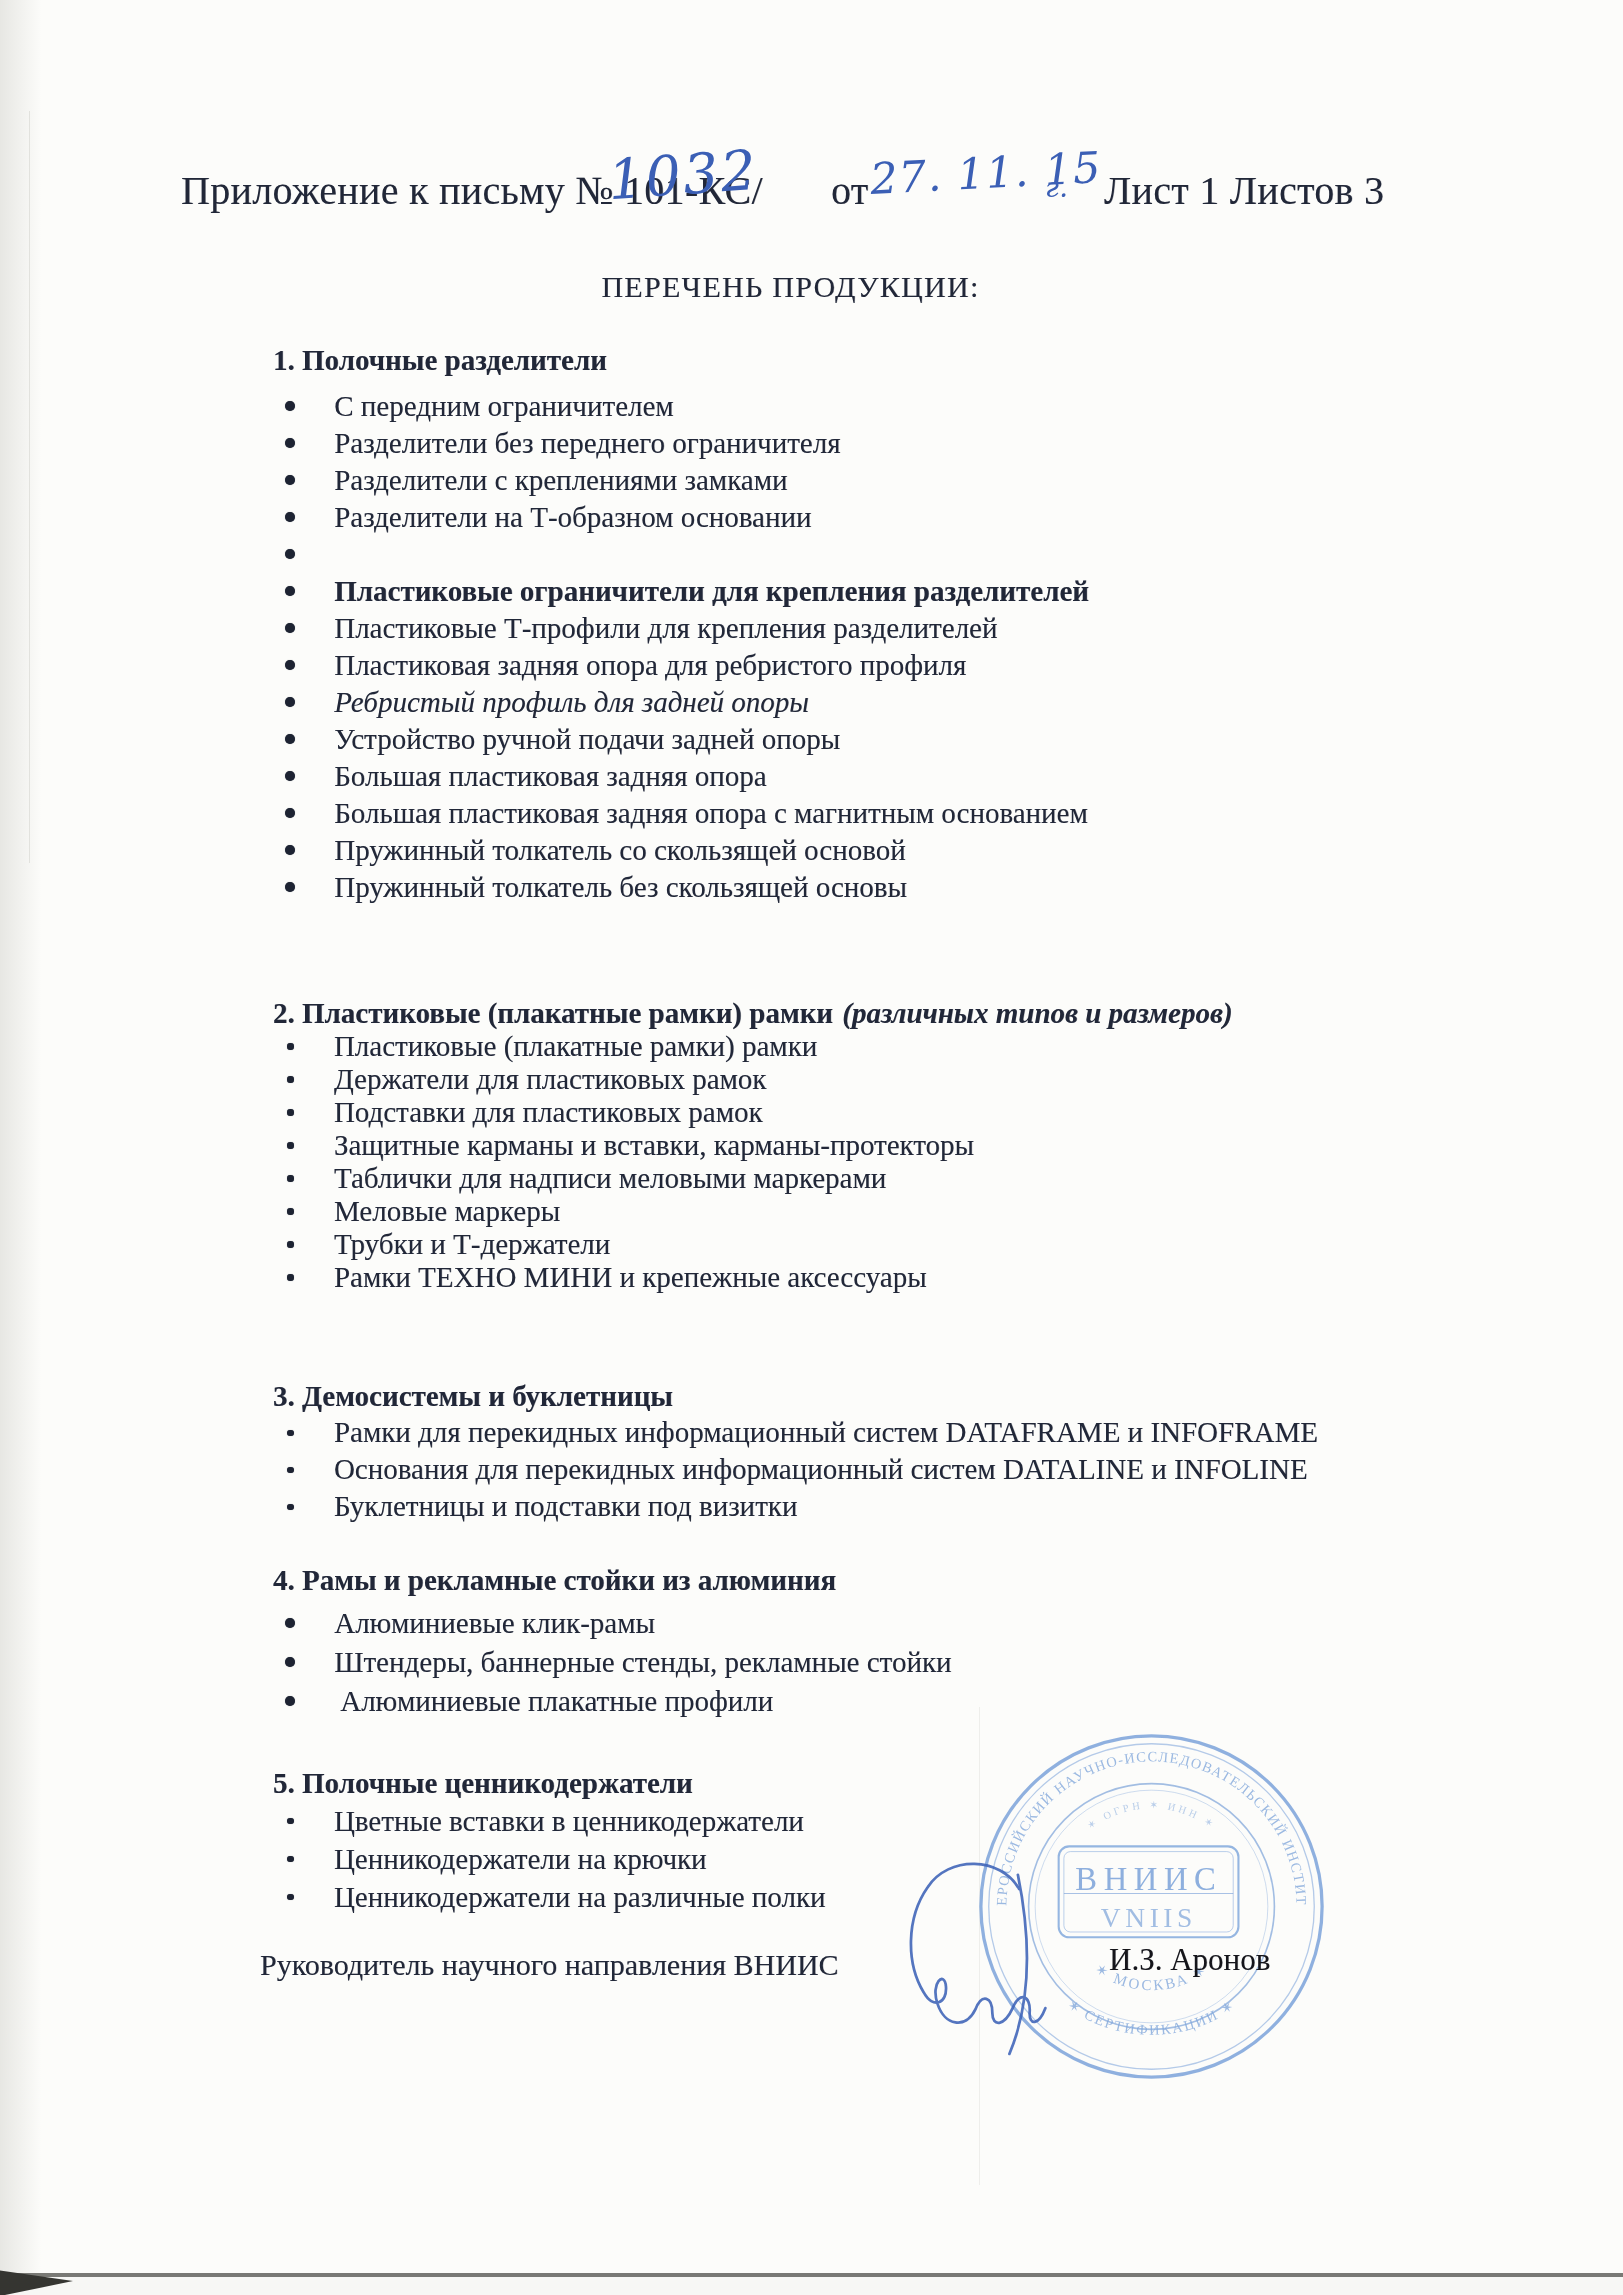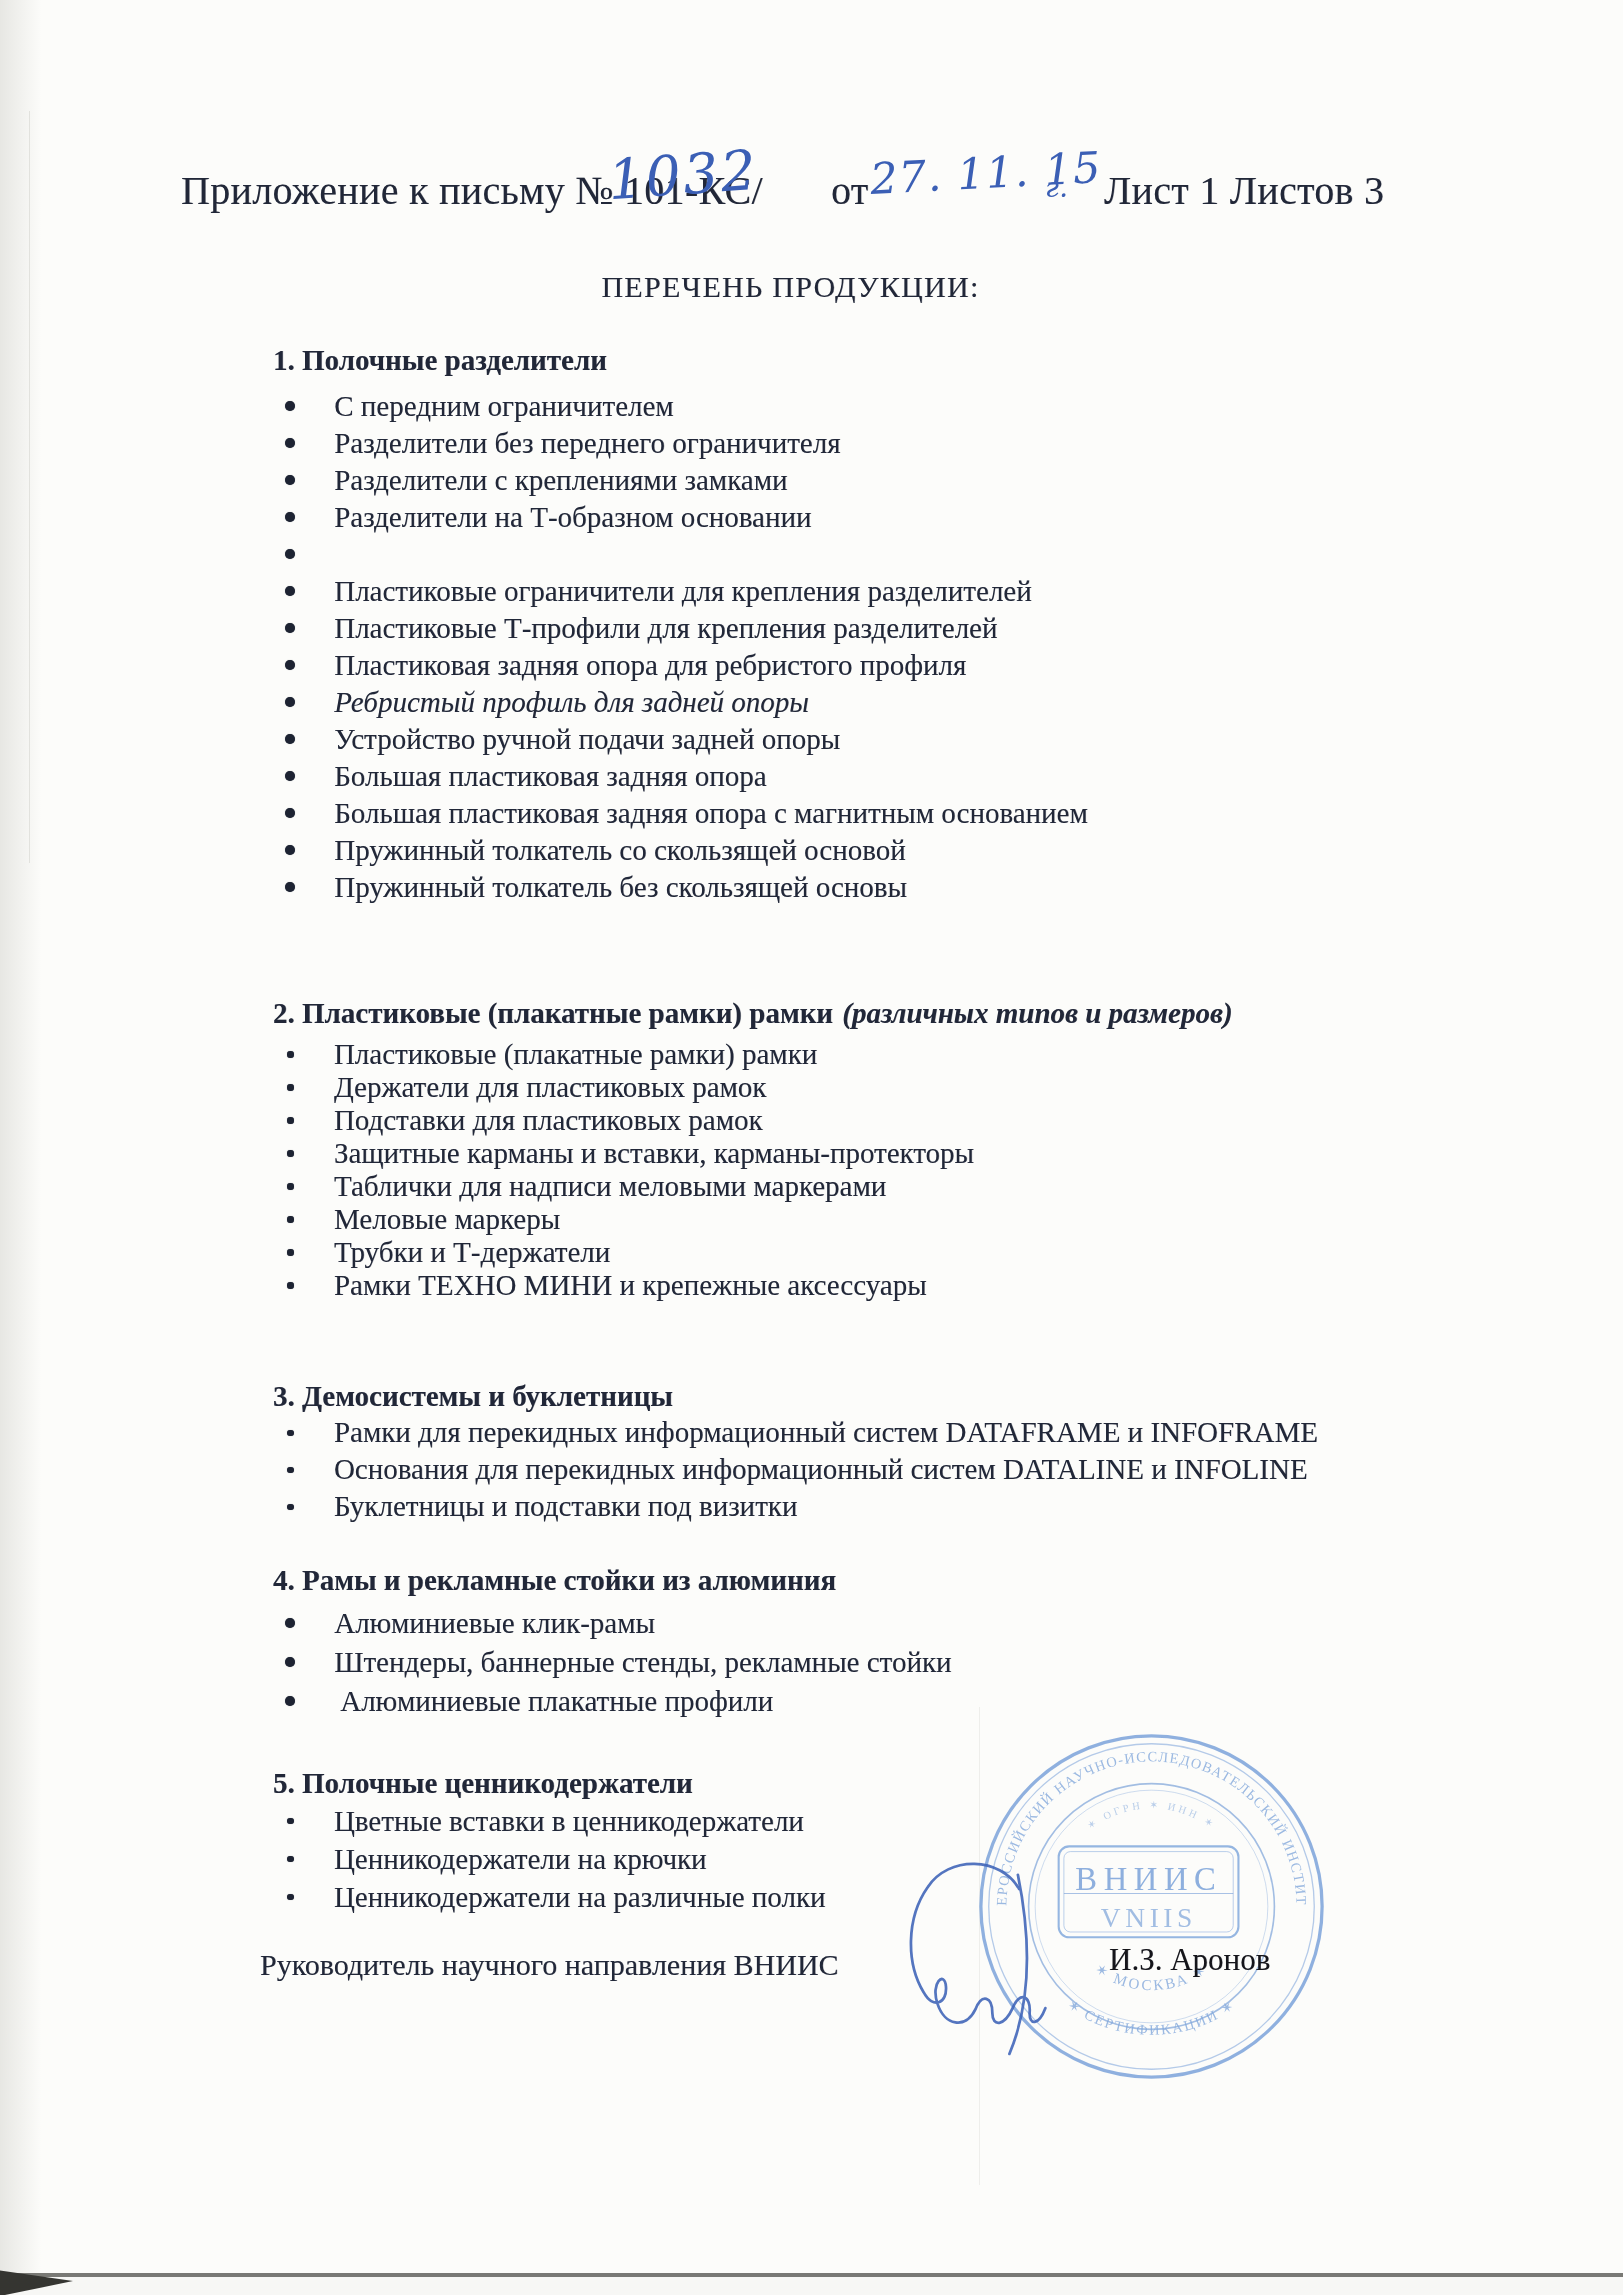--- a/index.html
+++ b/index.html
@@ -102,21 +102,21 @@
             <span class="bullet big"></span>
             <span class="item-text print">Разделители с креплениями замками</span>
           </li>
           <li style="height: 37px;">
             <span class="bullet big"></span>
             <span class="item-text print">Разделители на Т-образном основании</span>
           </li>
           <li style="height: 37px;">
             <span class="bullet big"></span>
           </li>
-          <li style="height: 37px;">
+          <li style="height: 37px; font-weight: bold;">
             <span class="bullet big"></span>
             <span class="item-text print">Пластиковые ограничители для крепления разделителей</span>
           </li>
           <li style="height: 37px;">
             <span class="bullet big"></span>
             <span class="item-text print">Пластиковые Т-профили для крепления разделителей</span>
           </li>
           <li style="height: 37px;">
             <span class="bullet big"></span>
             <span class="item-text print">Пластиковая задняя опора для ребристого профиля</span>
@@ -142,21 +142,21 @@
             <span class="item-text print">Пружинный толкатель со скользящей основой</span>
           </li>
           <li style="height: 37px;">
             <span class="bullet big"></span>
             <span class="item-text print">Пружинный толкатель без скользящей основы</span>
           </li>
         </ul>
       </div>
       <div class="section" style="top: 996px;">
         <div class="sec-heading print"><span>2. Пластиковые (плакатные рамки) рамки</span><span class="h-it">(различных типов и размеров)</span></div>
-        <ul style="margin-top: 8px;">
+        <ul style="margin-top: 0px;">
           <li style="height: 33px;">
             <span class="bullet small"></span>
             <span class="item-text print">Пластиковые (плакатные рамки) рамки</span>
           </li>
           <li style="height: 33px;">
             <span class="bullet small"></span>
             <span class="item-text print">Держатели для пластиковых рамок</span>
           </li>
           <li style="height: 33px;">
             <span class="bullet small"></span>

